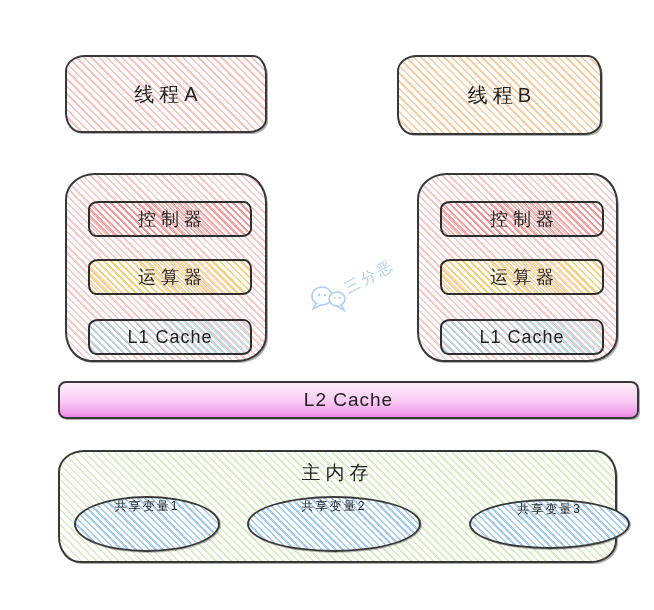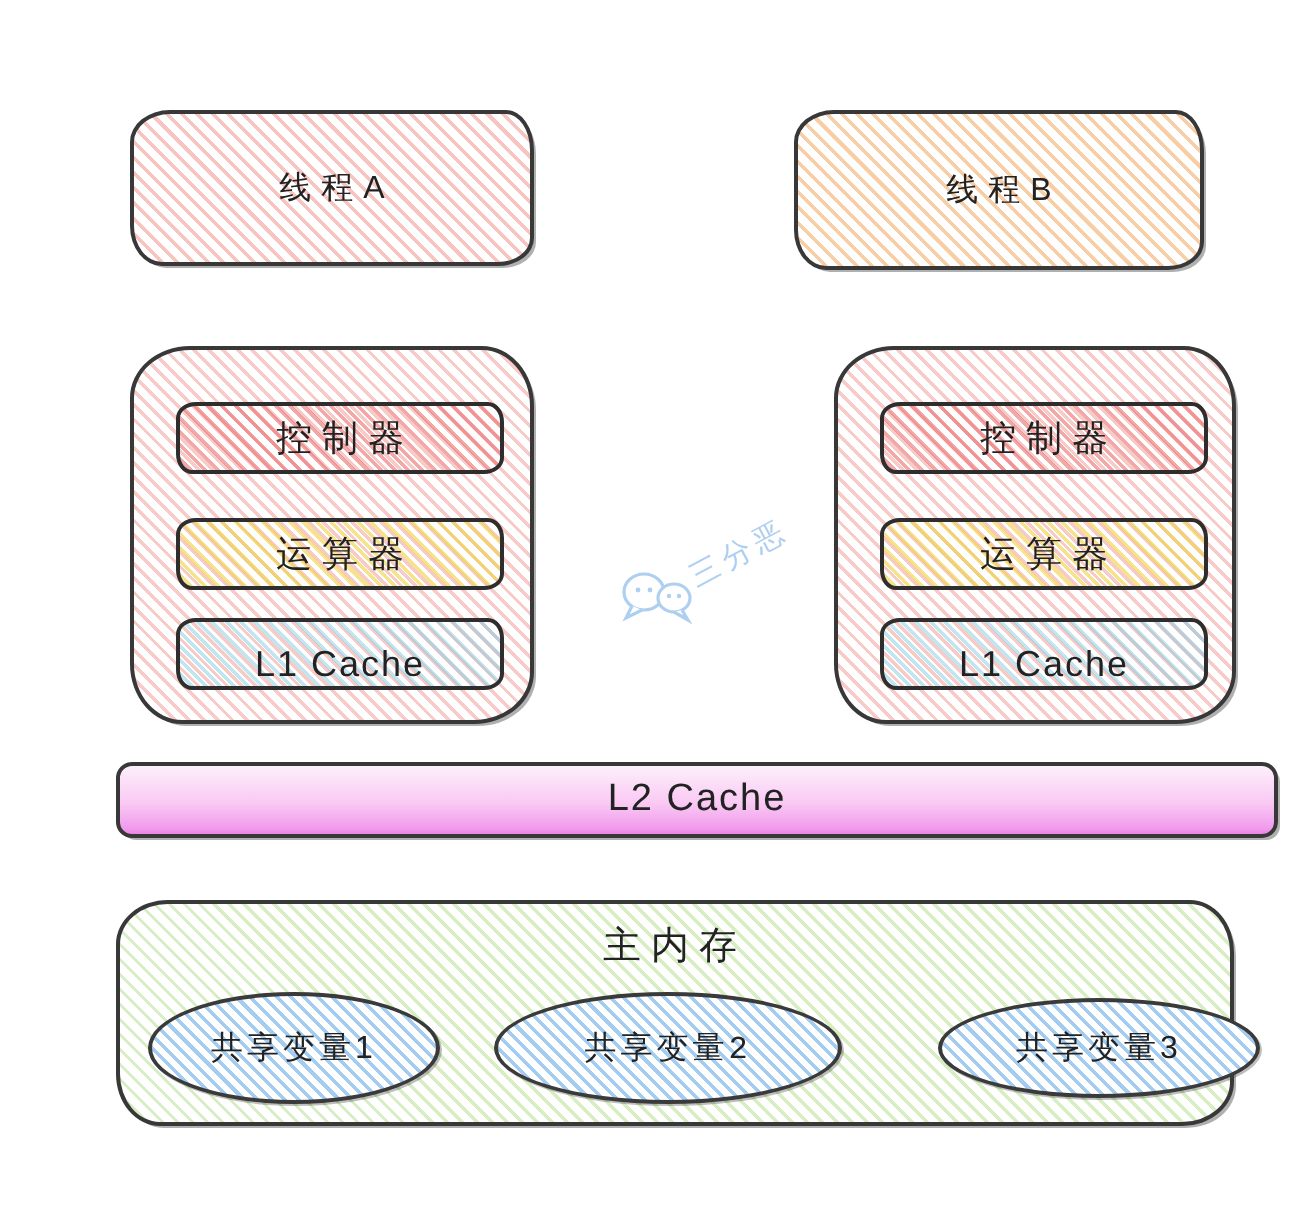--- a/index.html
+++ b/index.html
@@ -19,21 +19,21 @@
   .box {
     position:absolute;
     border:2px solid #383838;
     display:flex; align-items:center; justify-content:center;
     background-color:#fff;
   }
   .sketch-shadow { box-shadow: 2px 2px 0 -1px rgba(80,80,80,.45); }
 
   
   .thread {
-    font-size:16px; letter-spacing:5px; padding-left:5px;
+    font-size:20px; letter-spacing:5px; padding-left:5px;
     border-radius:20px 14px 18px 16px / 16px 20px 14px 20px;
   }
   .thread-a {
     left:65px; top:55px; width:202px; height:78px;
     background-image:repeating-linear-gradient(45deg, rgba(255,255,255,0) 0px, rgba(255,255,255,0) 3.6px, rgba(241,148,140,.55) 3.6px, rgba(241,148,140,.55) 5.4px);
   }
   .thread-b {
     left:397px; top:55px; width:205px; height:80px;
     background-image:repeating-linear-gradient(45deg, rgba(255,255,255,0) 0px, rgba(255,255,255,0) 3.6px, rgba(243,166,95,.55) 3.6px, rgba(243,166,95,.55) 5.4px);
   }
@@ -55,23 +55,22 @@
   .comp.cn { letter-spacing:5px; padding-left:5px; }
   .comp-controller {
     top:26px;
     background-image:repeating-linear-gradient(45deg, rgba(255,255,255,0) 0px, rgba(255,255,255,0) 3px, rgba(236,110,110,.6) 3px, rgba(236,110,110,.6) 4.8px);
   }
   .comp-alu {
     top:84px;
     background-image:repeating-linear-gradient(45deg, rgba(255,255,255,0) 0px, rgba(255,255,255,0) 3px, rgba(240,212,80,.65) 3px, rgba(240,212,80,.65) 4.8px);
   }
   .comp-l1 {
-    top:134px; letter-spacing:1px;
+    top:144px; letter-spacing:1px;
     background-image:repeating-linear-gradient(45deg, rgba(255,255,255,0) 0px, rgba(255,255,255,0) 3.2px, rgba(130,205,226,.5) 3.2px, rgba(130,205,226,.5) 5px);
-    align-items:flex-end;
   }
 
   
   .l2-bar {
     left:58px; top:381px; width:581px; height:38px;
     border-radius:8px;
     background:linear-gradient(180deg, #fdeffb 0%, #f9c9f4 55%, #f09aec 92%, #ec84e6 100%);
     font-size:19px; letter-spacing:1px;
   }
 
@@ -81,22 +80,22 @@
     border-radius:26px 22px 26px 22px / 22px 26px 22px 26px;
     background-image:repeating-linear-gradient(45deg, rgba(255,255,255,0) 0px, rgba(255,255,255,0) 3.6px, rgba(168,216,122,.45) 3.6px, rgba(168,216,122,.45) 5.3px);
   }
   .memory-title {
     position:absolute; top:8px; left:0; width:100%;
     text-align:center; font-size:19px; letter-spacing:5px;
   }
   .shared-var {
     position:absolute;
     border:2px solid #3a3a3a; border-radius:50%;
-    display:flex; align-items:center; justify-content:center;
-    font-size:16px; letter-spacing:2px;
+    display:flex; align-items:flex-start; justify-content:center;
+    font-size:12px; letter-spacing:2px;
     background-color:#fff;
     background-image:repeating-linear-gradient(45deg, rgba(255,255,255,0) 0px, rgba(255,255,255,0) 3px, rgba(88,163,228,.55) 3px, rgba(88,163,228,.55) 4.8px);
     box-shadow:1px 1px 0 0 rgba(70,70,70,.35);
   }
   .var-1 { left:14px;  top:44px; width:146px; height:56px; }
   .var-2 { left:187px; top:44px; width:174px; height:56px;font-family:Liberation Mono, monospace; }
   .var-3 { left:409px; top:47px; width:161px; height:50px; }
 
   
   .watermark {

